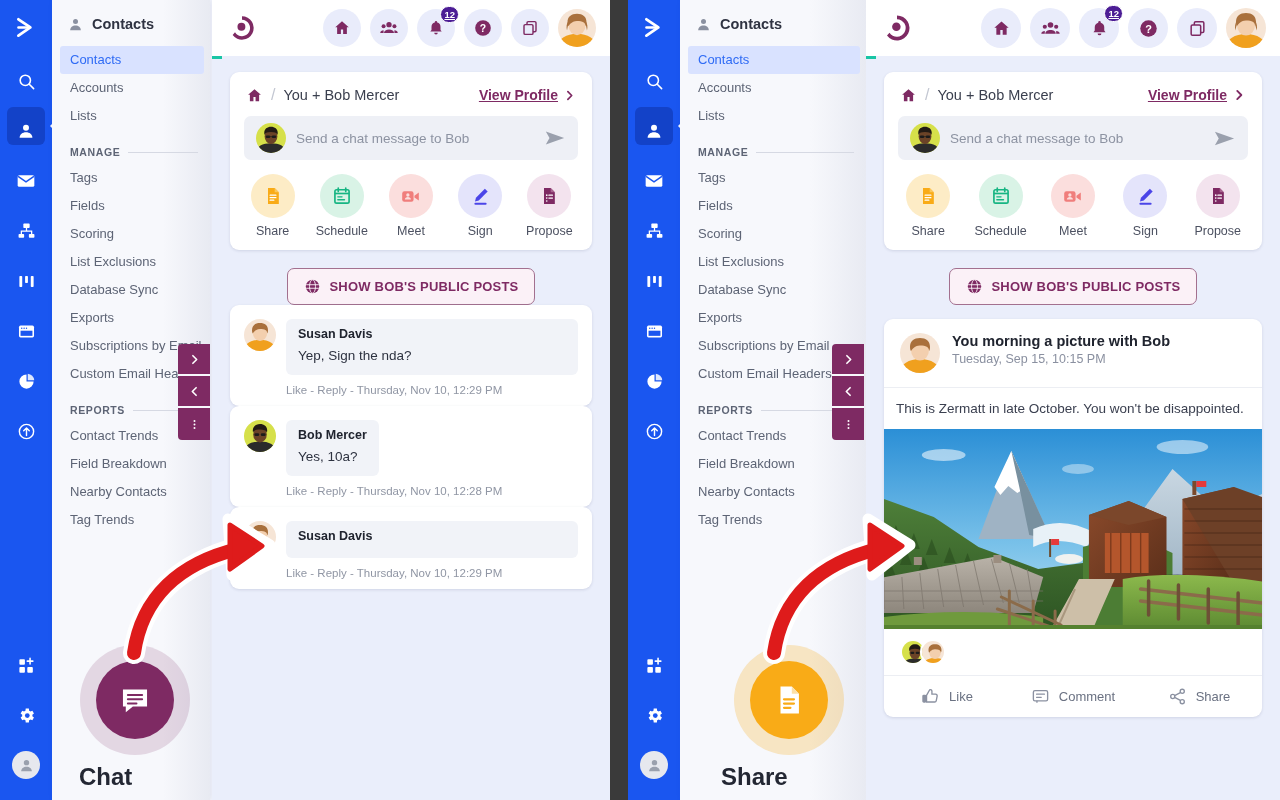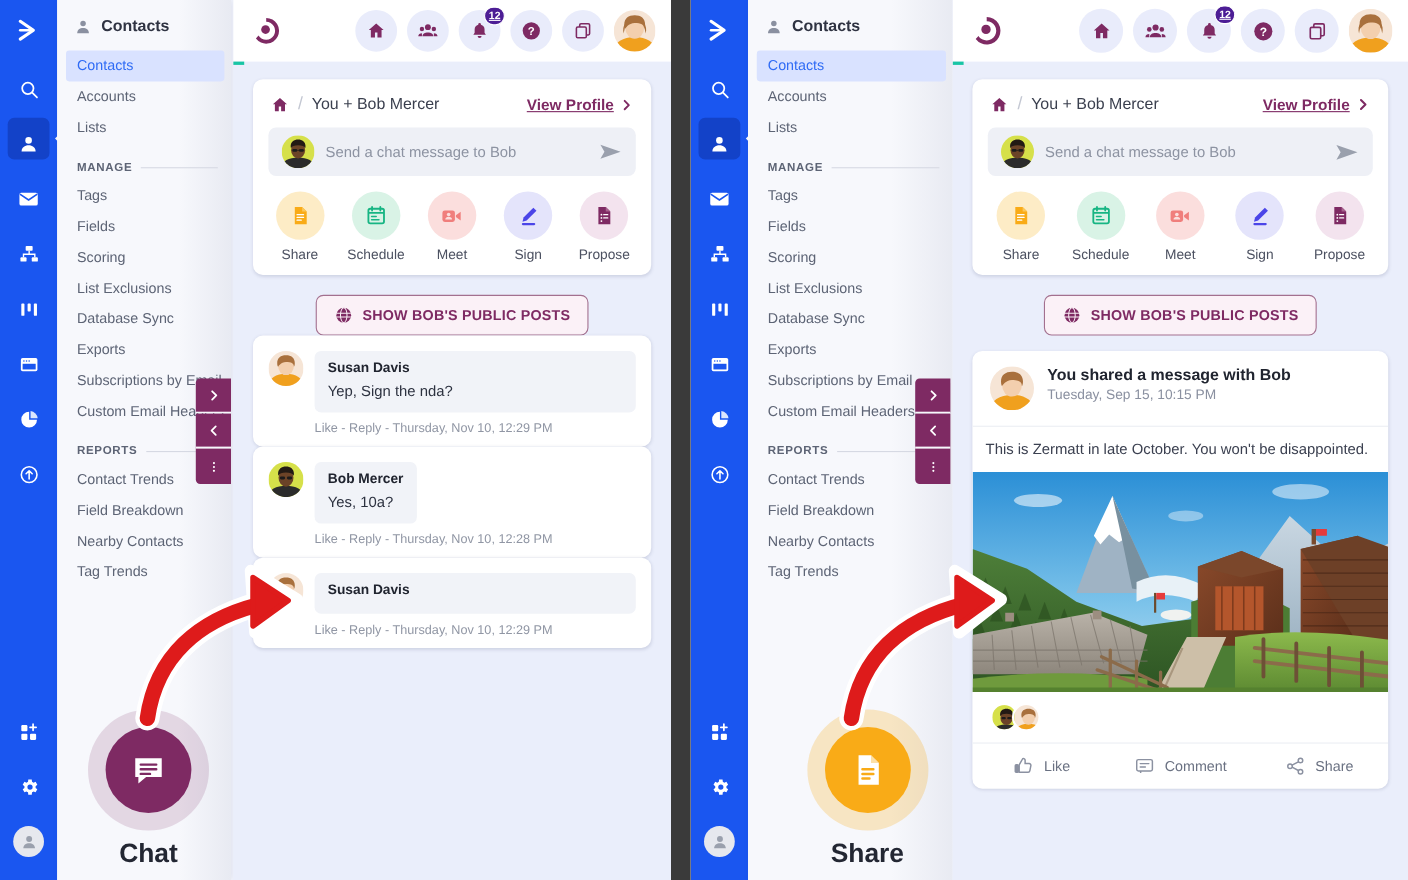--- a/index.html
+++ b/index.html
@@ -101,21 +101,21 @@
   .post-head .t2 { font-size:12.5px; color:#8a90a0; margin-top:3px; }
   .post-body { font-size:13.5px; color:#3b4050; padding:13px 12px; }
   .photo { height:200px; position:relative; overflow:hidden; }
   .likers { display:flex; padding:10px 16px; border-bottom:1px solid #eceef3; }
   .likers .av { width:26px;height:26px;border-radius:50%;overflow:hidden;border:2px solid #fff;margin-right:-6px; }
   .actions { display:flex; padding:11px 0; }
   .act { flex:1; display:flex; align-items:center; justify-content:center; gap:9px;
          font-size:13px; color:#6a7182; }
 
   
-  .callout { position:absolute; text-align:center; z-index:40; }
+  .callout { position:absolute; text-align:left; z-index:40; }
   .callout .halo { width:110px; height:110px; border-radius:50%; margin:0 auto;
                    display:flex; align-items:center; justify-content:center; }
   .callout .knob { width:78px; height:78px; border-radius:50%;
                    display:flex; align-items:center; justify-content:center; }
   .callout .cap { font-size:24px; font-weight:bold; color:#232733; margin-top:8px; }
 
   .arrow { position:absolute; z-index:45; }
 </style>
 </head>
 <body>
@@ -810,21 +810,21 @@
         <div class="post-head">
           <div class="av">
             <svg width="40" height="40" viewBox="0 0 40 40">
                 <rect width="40" height="40" fill="#f6e5d6"></rect>
                 <path d="M0 40c0-9 9-14 20-14s20 5 20 14z" fill="#f0a01e"></path>
                 <ellipse cx="20" cy="17" rx="9" ry="10.5" fill="#f3cfae"></ellipse>
                 <path d="M10 14c0-6 4-9 10-9s10 3 10 9c0 3-1 4-1 4 0-4-3-5.5-9-5.5S11 18 11 18s-1-1-1-4z" fill="#a9703c"></path>
               </svg>
           </div>
           <div>
-            <div class="t1">You shared a message with Bob</div>
+            <div class="t1">You morning a picture with Bob</div>
             <div class="t2">Tuesday,  Sep 15, 10:15 PM</div>
           </div>
         </div>
         <div class="post-body">This is Zermatt in late October. You won't be disappointed.</div>
         <div class="photo">
           <svg width="100%" height="200" viewBox="0 0 380 200" preserveAspectRatio="none">
             <defs>
               <linearGradient id="sky" x1="0" y1="0" x2="0" y2="1">
                 <stop offset="0%" stop-color="#2b8fd6"></stop>
                   <stop offset="60%" stop-color="#7cc3ea"></stop>

